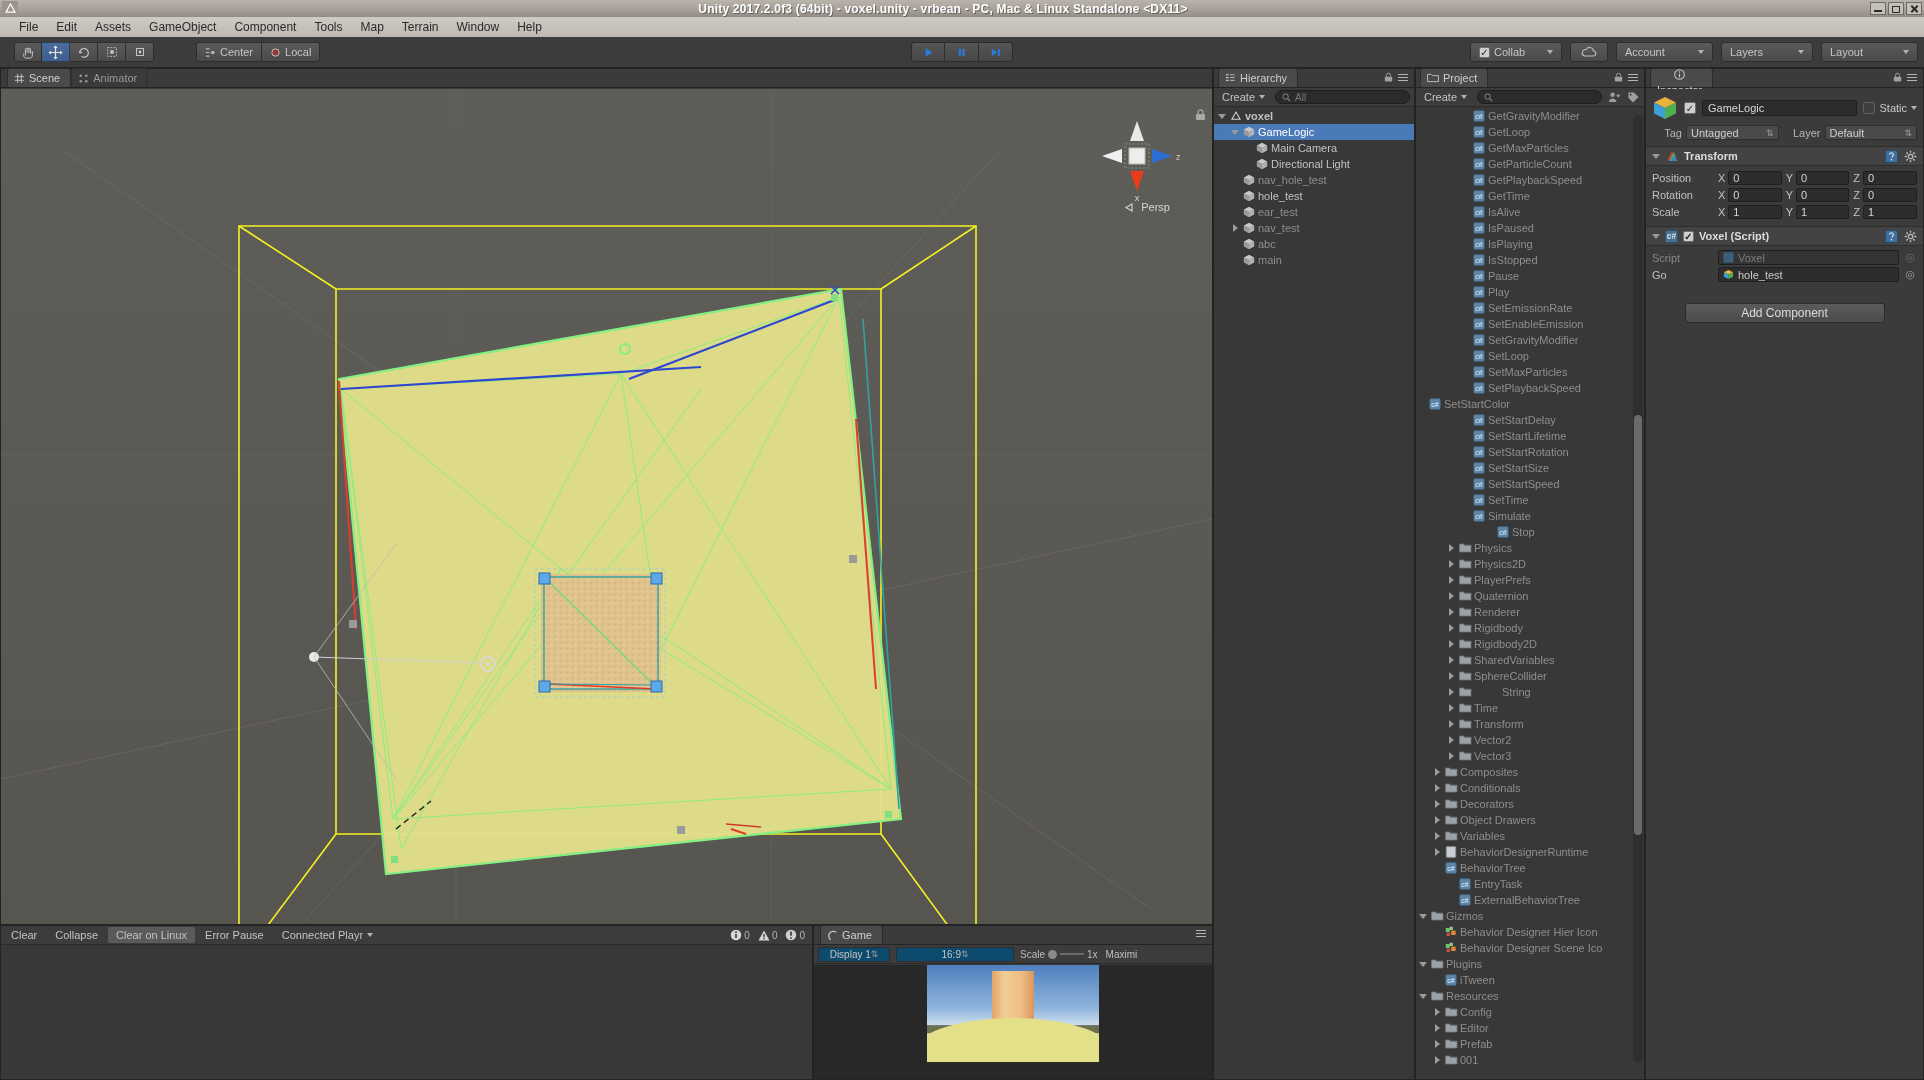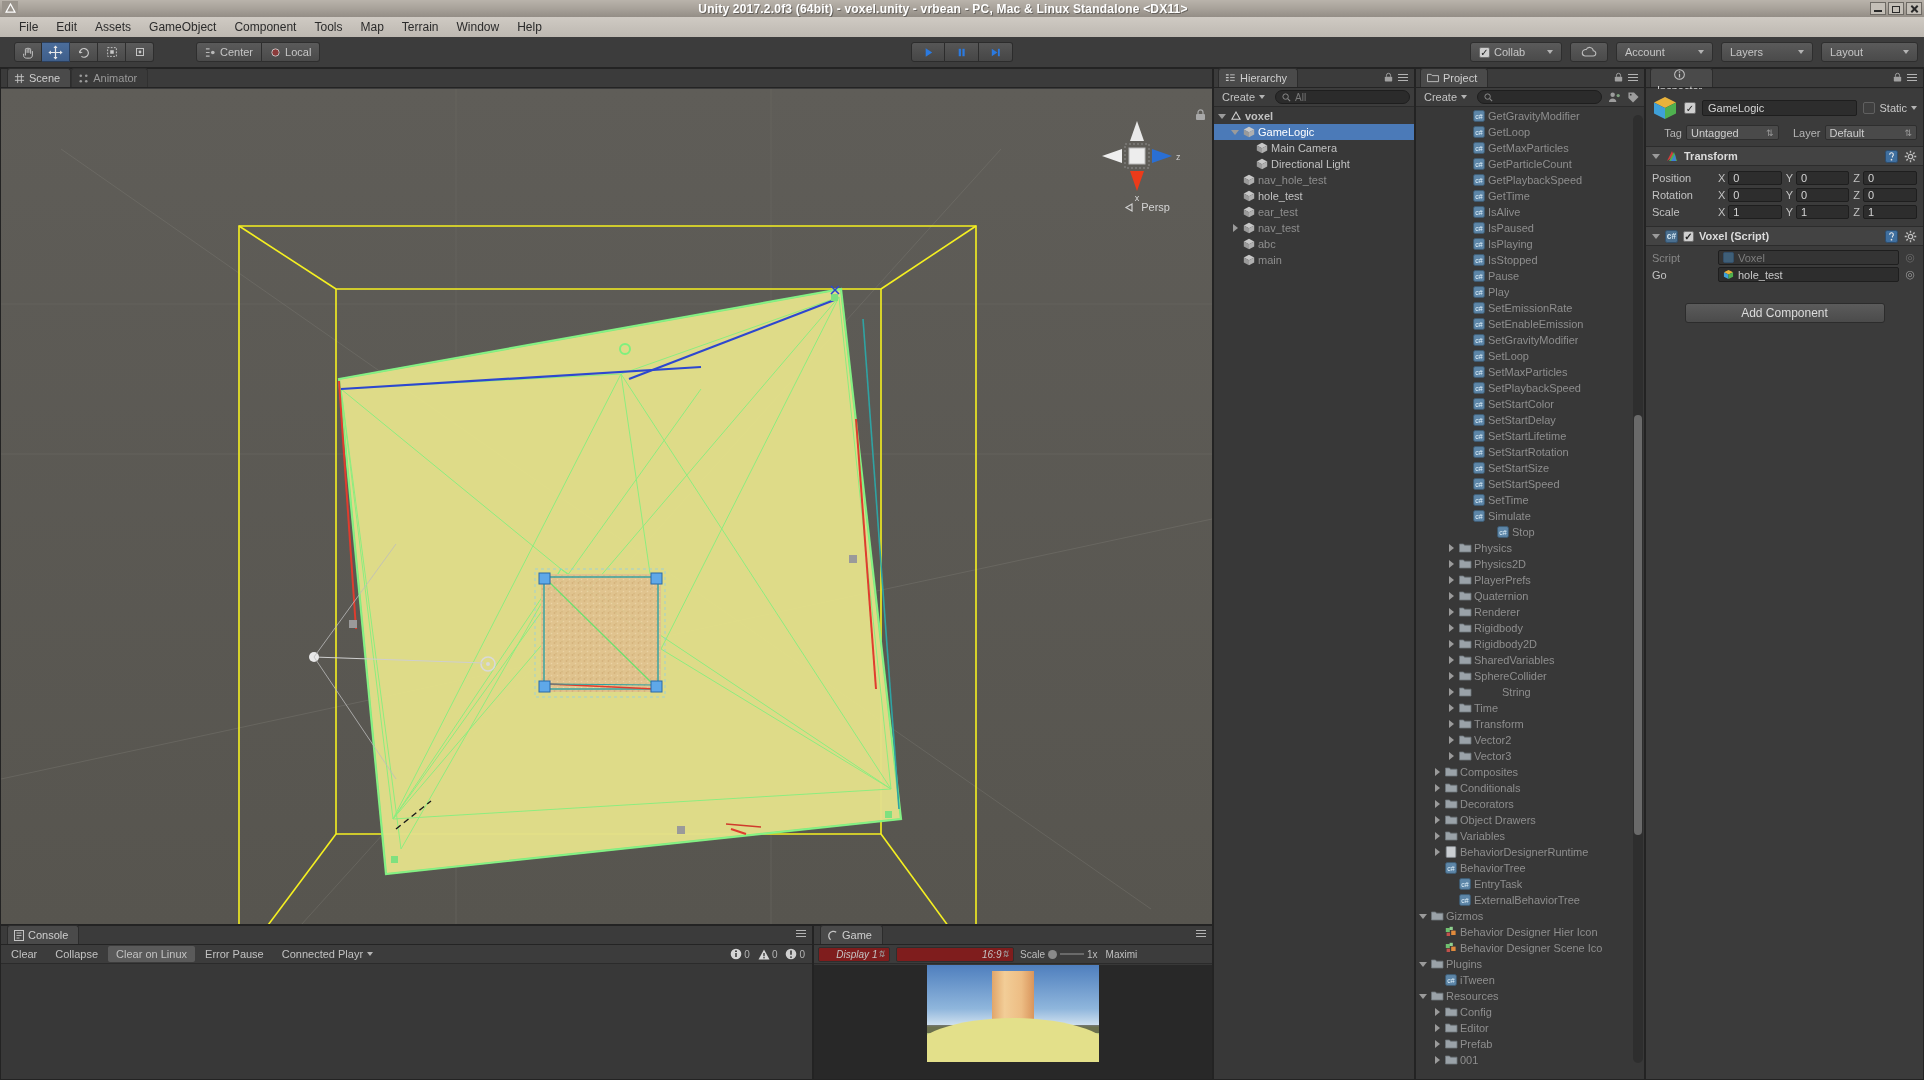--- a/index.html
+++ b/index.html
@@ -96,23 +96,23 @@
   .cbtn { font-size:11px; color:#c2c2c2; padding:2px 8px; }
   .cbtn.on { background:#5a5a5a; border-radius:2px;}
   .console-counts{position:absolute;right:4px;display:flex;align-items:center;gap:2px;}
   .cnt{display:flex;align-items:center;gap:2px;font-size:10px;color:#b4b4b4;padding:0 3px;}
   .console-body{position:absolute;left:0;right:0;top:39px;bottom:0;background:#383838;}
 
   
   #game-panel { left:813px; top:925px; width:400px; height:155px; }
   .game-bar{height:19px;background:#3c3c3c;display:flex;align-items:center;gap:6px;
      padding:0 4px;border-bottom:1px solid #2b2b2b;position:relative;}
-  .gdrop{height:15px;background:#7f1d1d;border:1px solid #2e2e2e;border-radius:2px;
-     display:flex;align-items:center;justify-content:flex-end;padding:0 4px;
-     font-size:10px;color:#c4c4c4;font-style:italic;}
+  .gdrop{height:15px;background:#0c4a6e;border:1px solid #2e2e2e;border-radius:2px;
+     display:flex;align-items:center;justify-content:center;padding:0 4px;
+     font-size:10px;color:#c4c4c4;}
   .game-body{position:absolute;left:0;right:0;top:39px;bottom:0;background:#282828;
      display:flex;align-items:flex-start;justify-content:center;}
   .game-render{width:172px;height:97px;position:relative;overflow:hidden;
      background:linear-gradient(to bottom,#4f7fbe 0%,#8fb6dc 45%,#cfe0ef 62%, #b6c97f 64%);}
   .g-ground{position:absolute;left:-10%;bottom:-30px;width:120%;height:74px;
      background:#e3e08a;border-radius:50% 50% 0 0;}
   .g-tower{position:absolute;left:50%;transform:translateX(-50%);top:6px;width:42px;height:58px;
      background:linear-gradient(to right,#e0a56a,#f2cd97 30%,#edbd84 70%,#d9955c);}
   .g-hz{position:absolute;left:0;right:0;top:60px;height:8px;background:#444034;opacity:.65;}
 
@@ -519,34 +519,20 @@
       <div class="lockicon">
         <svg width="11" height="12" viewBox="0 0 11 12">
             <rect x="1" y="5" width="9" height="6" rx="1" fill="#a8a8a8"></rect>
             <path d="M3 5V3.4a2.5 2.5 0 015 0V5" fill="none" stroke="#a8a8a8" stroke-width="1.2"></path>
           </svg>
       </div>
     </div>
   </div>
 
   <div class="panel" id="console-panel">
-    <div class="panel-tabs">
-      <div class="ptab" style="margin-left:6px;">
-        <svg width="10" height="11" viewBox="0 0 10 11">
-            <rect x="0.5" y="0.5" width="9" height="10" fill="none" stroke="#c5c5c5" stroke-width="1"></rect>
-            <path d="M2.5 3h5M2.5 5.5h5M2.5 8h3" stroke="#c5c5c5" stroke-width="0.9"></path>
-          </svg>
-        <span>Console</span>
-      </div>
-      <div class="tabicons">
-        <svg width="12" height="9" viewBox="0 0 12 9">
-            <path d="M0 1.5h10M0 4.5h10M0 7.5h10" stroke="#b4b4b4" stroke-width="1.2"></path>
-          </svg>
-      </div>
-    </div>
     <div class="console-bar">
       <div class="cbtn">Clear</div>
       <div class="cbtn">Collapse</div>
       <div class="cbtn on">Clear on Linux</div>
       <div class="cbtn">Error Pause</div>
       <div class="cbtn" style="display:flex;align-items:center;gap:4px;">
         <span>Connected Playr</span>
         <span class="caret"></span>
       </div>
       <div class="console-counts">
@@ -984,21 +970,21 @@
         <div class="row dim" style="padding-left: 44px;">
           <span class="foldout"></span>
           <span class="ico">
             <svg width="12" height="12" viewBox="0 0 12 12">
               <rect x="0.6" y="0.6" width="10.8" height="10.8" rx="1.6" fill="#5d86a8" stroke="#3b5a74" stroke-width="0.8"></rect>
               <text x="6" y="8.6" font-size="7" fill="#e0f0fa" text-anchor="middle" font-family="Liberation Sans, sans-serif">c#</text>
             </svg>
           </span>
           <span style="overflow: hidden;">SetPlaybackSpeed</span>
         </div>
-        <div class="row dim" style="padding-left: 44px;">
+        <div class="row dim" style="">
           <span class="foldout"></span>
           <span class="ico">
             <svg width="12" height="12" viewBox="0 0 12 12">
               <rect x="0.6" y="0.6" width="10.8" height="10.8" rx="1.6" fill="#5d86a8" stroke="#3b5a74" stroke-width="0.8"></rect>
               <text x="6" y="8.6" font-size="7" fill="#e0f0fa" text-anchor="middle" font-family="Liberation Sans, sans-serif">c#</text>
             </svg>
           </span>
           <span style="overflow: hidden;">SetStartColor</span>
         </div>
         <div class="row dim" style="padding-left: 44px;">

